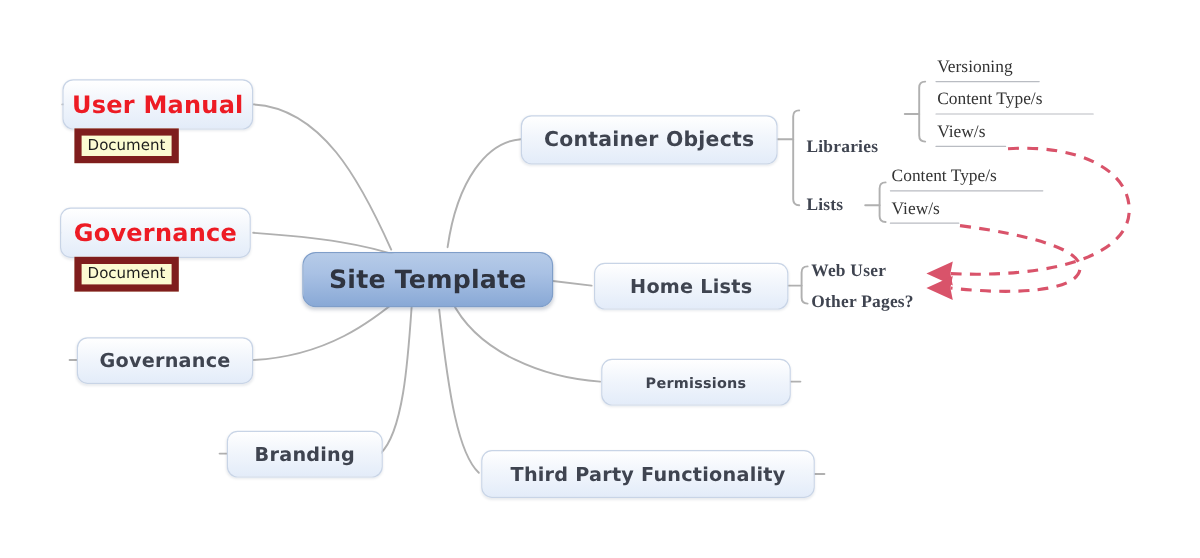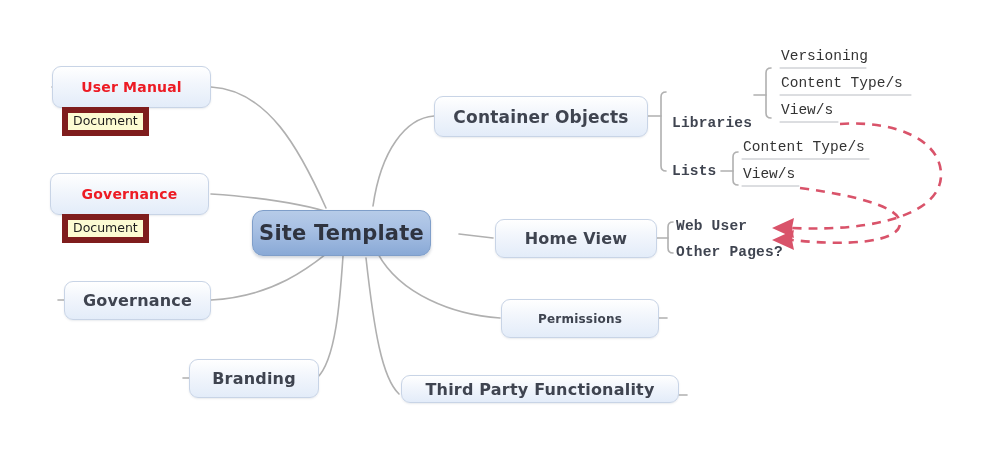--- a/index.html
+++ b/index.html
@@ -47,21 +47,21 @@
   .node.central {
     border: 1px solid #7f9ec9;
     border-radius: 11px;
     background: linear-gradient(to bottom, #b6cbe8 0%, #a9c1e4 38%, #89a9d6 100%);
     box-shadow: 0 2px 3px rgba(40,60,90,0.22);
     color: #2f3440;
     font-size: 21px;
   }
   .node.doc-title {
     color: #ed1b24;
-    font-size: 14px;
+    font-size: 20px;
     text-align: center;
   }
 
   
   .tag {
     position: absolute;
     box-sizing: border-box;
     background: #fcfbd2;
     border: 6px solid #7f1d1d;
     color: #1d1d1d;
@@ -70,21 +70,21 @@
     padding: 1px 5px 2px 5px;
     line-height: 14px;
     white-space: nowrap;
   }
 
   
   .leaf {
     position: absolute;
     white-space: nowrap;
     color: #2b2b2b;
-    font-family: Liberation Mono, monospace;
+    font-family: Liberation Serif, serif;
   }
   .leaf.bold {
     font-weight: bold;
     color: #3f4450;
     font-size: 14.5px;
     letter-spacing: 0.2px;
   }
   .leaf.light {
     font-weight: normal;
     color: #333333;
@@ -147,21 +147,21 @@
       <path d="M 800 188 C 860 196 902 208 900 224
                C 898 243 845 246 792 240"></path>
     </g>
 
     <g fill="#d9536a" stroke="none">
       <polygon points="772,228 794,218 792,228 794,238"></polygon>
       <polygon points="772,240 794,230 792,240 794,250"></polygon>
     </g>
   </svg>
 
-  <div class="node central" style="left:252px; top:210px; width:179px; height:46px;">
+  <div class="node central" style="left:252px; top:210px; width:209px; height:46px;">
     <span>Site Template</span>
   </div>
 
   <div class="node doc-title" style="left:52px; top:66px; width:159px; height:42px;">
     <span>User Manual</span>
   </div>
   <div class="tag" style="left:62px; top:107px;">
     <span>Document</span>
   </div>
 
@@ -178,28 +178,28 @@
 
   <div class="node" style="left:189px; top:359px; width:130px; height:39px; font-size:16px;">
     <span>Branding</span>
   </div>
 
   <div class="node" style="left:434px; top:96px; width:214px; height:41px; font-size:17px;">
     <span>Container Objects</span>
   </div>
 
   <div class="node" style="left:495px; top:219px; width:162px; height:39px; font-size:16px;">
-    <span>Home View</span>
+    <span>Home Lists</span>
   </div>
 
   <div class="node" style="left:501px; top:299px; width:158px; height:39px; font-size:12px;">
     <span>Permissions</span>
   </div>
 
-  <div class="node" style="left:401px; top:375px; width:278px; height:28px; font-size:16px;">
+  <div class="node" style="left:401px; top:375px; width:278px; height:40px; font-size:16px;">
     <span>Third Party Functionality</span>
   </div>
 
   <div class="leaf bold" style="left:672px; top:87px;margin-top:28px;">
     <span>Libraries</span>
   </div>
   <div class="leaf bold" style="left:672px; top:163px;">
     <span>Lists</span>
   </div>
 

